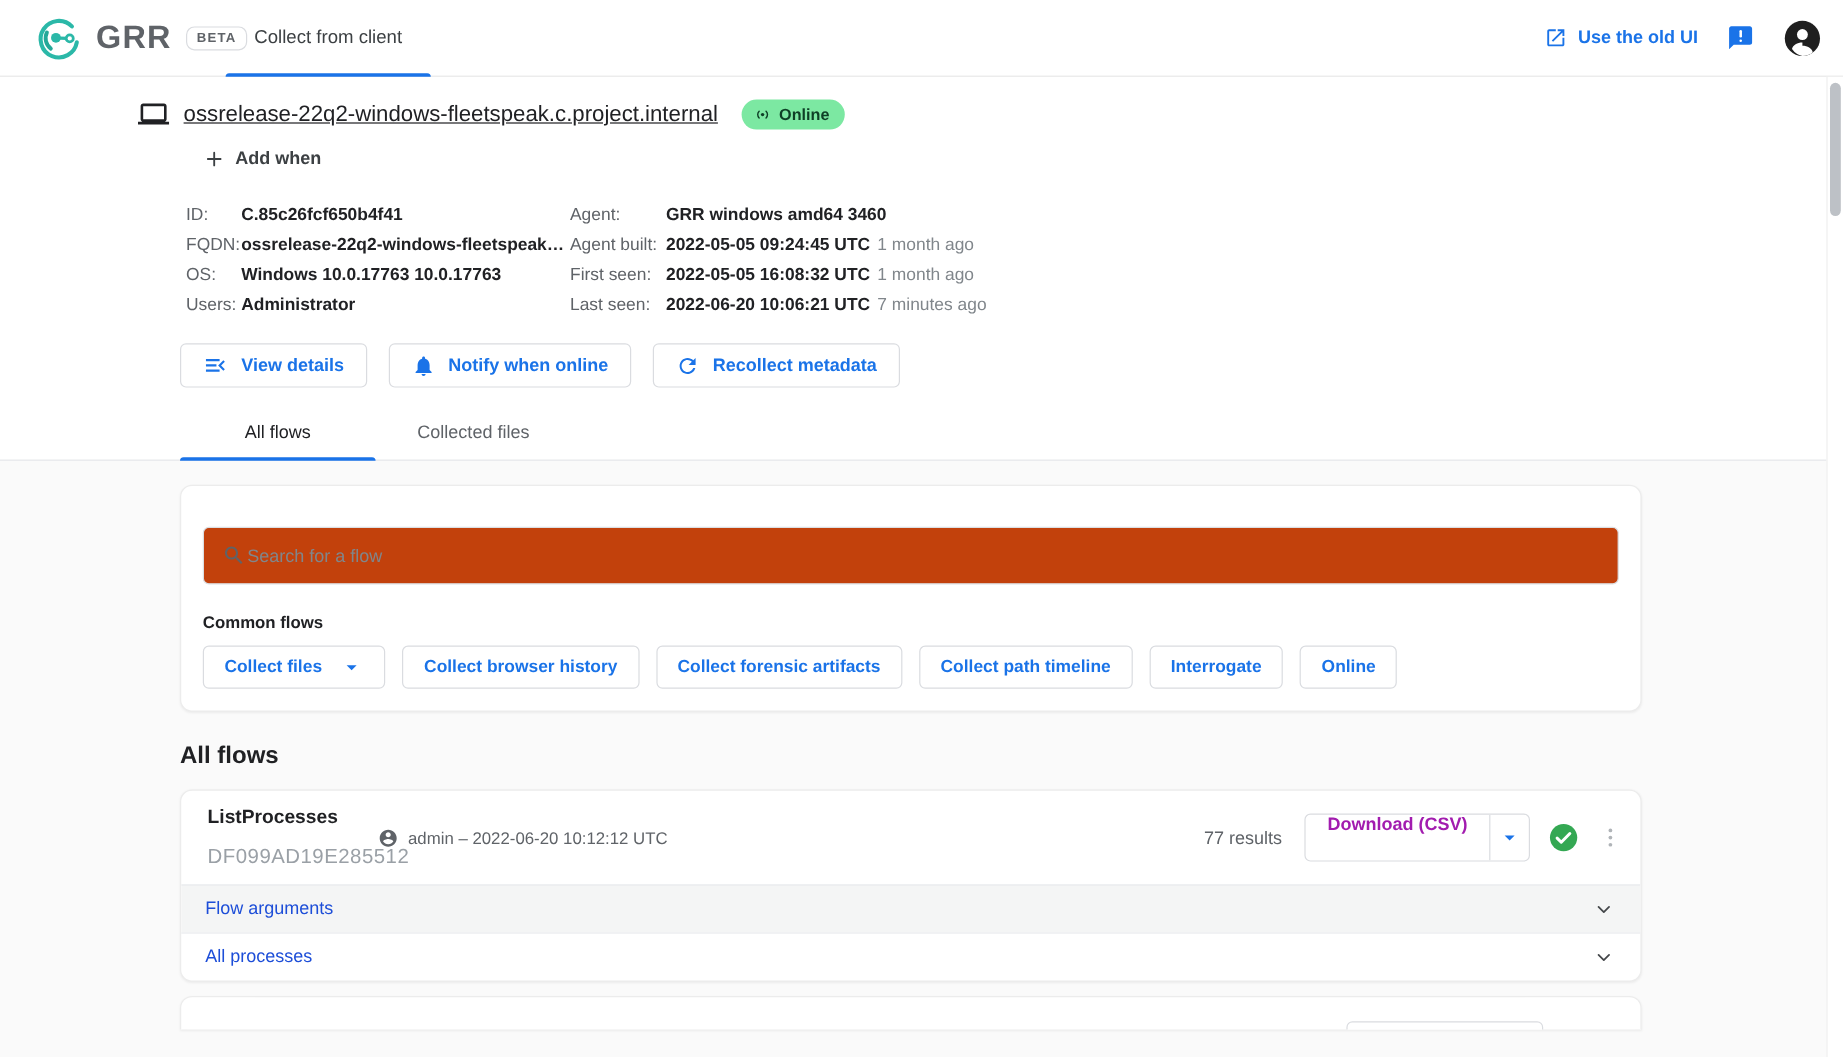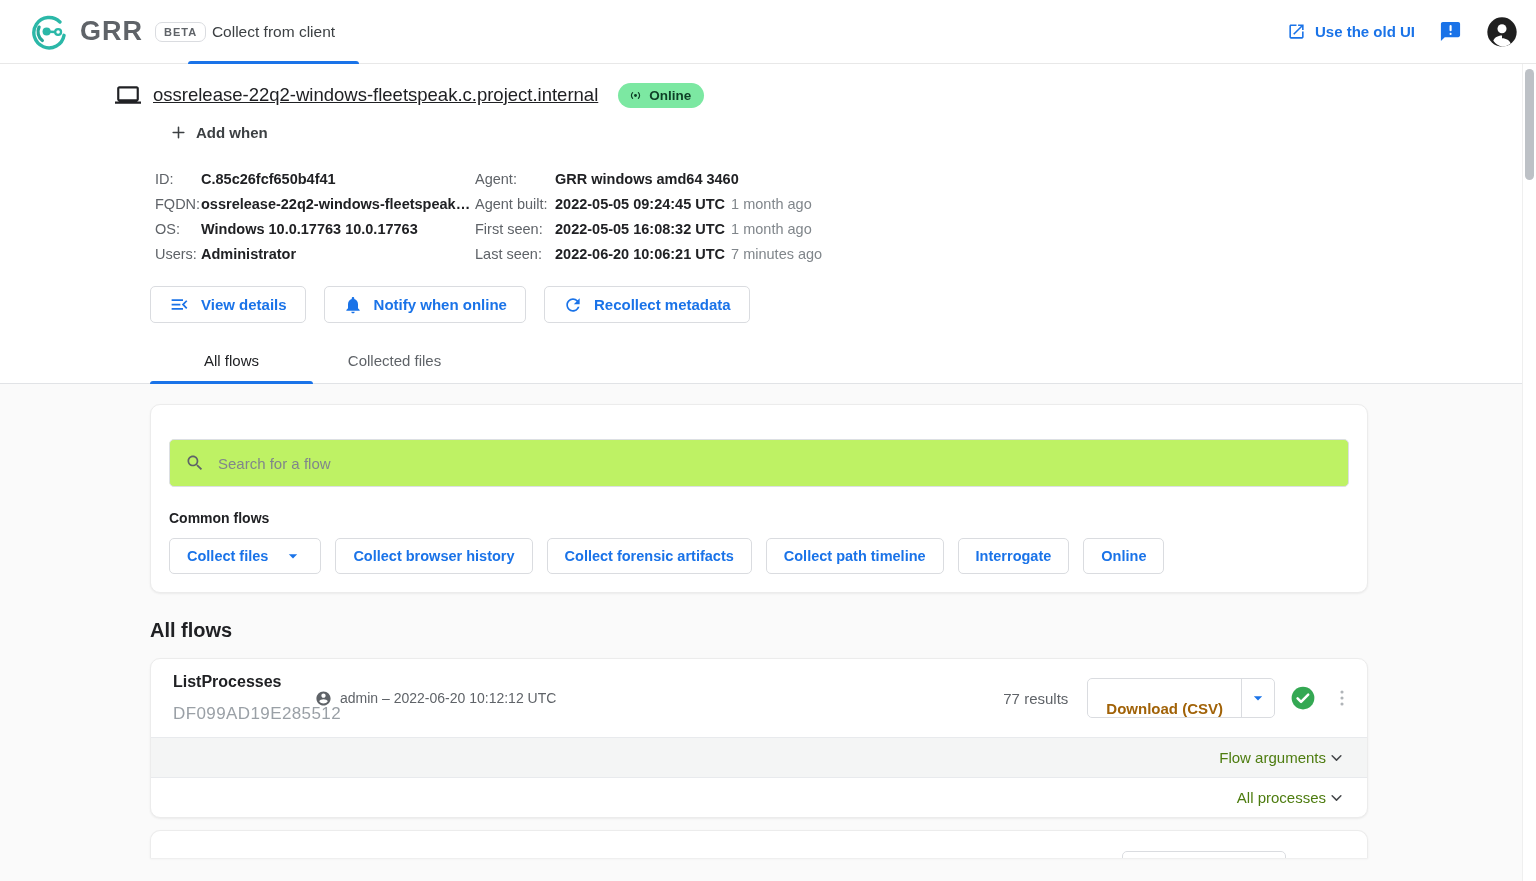--- a/index.html
+++ b/index.html
@@ -77,21 +77,21 @@
   
   .lower { background: #fafafa; height: 500px; padding: 20px 0 0 150px; }
   .card {
     width: 1218px; background: #fff; border: 1px solid #ececec; border-radius: 10px;
     box-shadow: 0 1px 2px rgba(60,64,67,.08);
   }
   .collection-card { padding: 18px; }
   .collection-title { font-size: 19px; color: #202124; }
   .search-box {
     margin-top: 16px; height: 48px; border: 1px solid #dcdfe3; border-radius: 5px;
-    display: flex; align-items: center; gap: 13px; padding: 0 15px; background: #bef264; justify-content: flex-end;
+    display: flex; align-items: center; gap: 1px; padding: 0 15px; background: #c2410c; justify-content: flex-end;
   }
   .search-box input {
     flex: 1; border: none; outline: none; font-size: 15px; font-family: inherit; color: #202124; background: transparent;
   }
   .search-box input::placeholder { color: #80868b; }
   .common-label { margin-top: 23px; font-size: 14px; font-weight: bold; color: #202124; }
   .flow-btns { display: flex; gap: 14px; margin-top: 12px; }
   .flow-btn {
     height: 36px; border: 1px solid #dadce0; border-radius: 5px; background: #fff;
     color: #1a73e8; font-size: 14.5px; font-weight: bold; font-family: inherit;
@@ -100,26 +100,26 @@
   .all-flows-heading { margin-top: 26px; font-size: 20px; font-weight: bold; color: #202124; }
   .flow-card { margin-top: 16px; overflow: hidden; }
   .flow-head { display: flex; align-items: center; height: 78px; padding: 0 14px 0 22px; }
   .flow-name-block { width: 142px; }
   .flow-name { font-size: 16px; font-weight: bold; color: #202124; }
   .flow-id { font-size: 17px; color: #9aa0a6; letter-spacing: .4px; margin-top: 13px; }
   .creator { display: flex; align-items: center; gap: 8px; color: #5f6368; font-size: 14px; }
   .flow-head-right { margin-left: auto; display: flex; align-items: center; gap: 15px; }
   .results { color: #5f6368; font-size: 15px; margin-right: 4px; }
   .split-btn { display: flex; height: 40px; border: 1px solid #dadce0; border-radius: 5px; background: #fff; overflow: hidden; }
-  .split-main { padding: 0 18px; display: flex; align-items: flex-end; color: #a16207; font-size: 15px; font-weight: bold; cursor: pointer; }
+  .split-main { padding: 0 18px; display: flex; align-items: flex-start; color: #a21caf; font-size: 15px; font-weight: bold; cursor: pointer; }
   .split-caret { width: 33px; border-left: 1px solid #dadce0; display: flex; align-items: center; justify-content: center; cursor: pointer; }
   .icon-btn { background: none; border: none; cursor: pointer; padding: 0; display: flex; align-items: center; }
   .expander {
     height: 40px; border-top: 1px solid #e8eaed; display: flex; align-items: center;
-    justify-content: flex-end; padding: 0 20px; font-size: 15px; color: #4d7c0f; cursor: pointer;
+    justify-content: space-between; padding: 0 20px; font-size: 15px; color: #1d4ed8; cursor: pointer;
   }
   .expander.shaded { background: #f4f5f5; }
   .partial-card {
     margin-top: 12px; width: 1218px; height: 28px; background: #fff;
     border: 1px solid #ececec; border-bottom: none; border-radius: 10px 10px 0 0;
     box-shadow: 0 1px 2px rgba(60,64,67,.08); position: relative; overflow: hidden;
   }
   .partial-split { position: absolute; top: 20px; right: 81px; width: 164px; height: 40px;
     border: 1px solid #dadce0; border-radius: 5px; background: #fff; }
 

